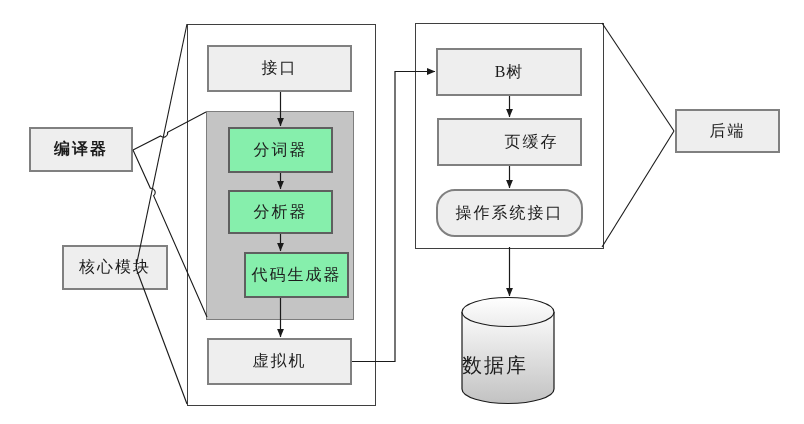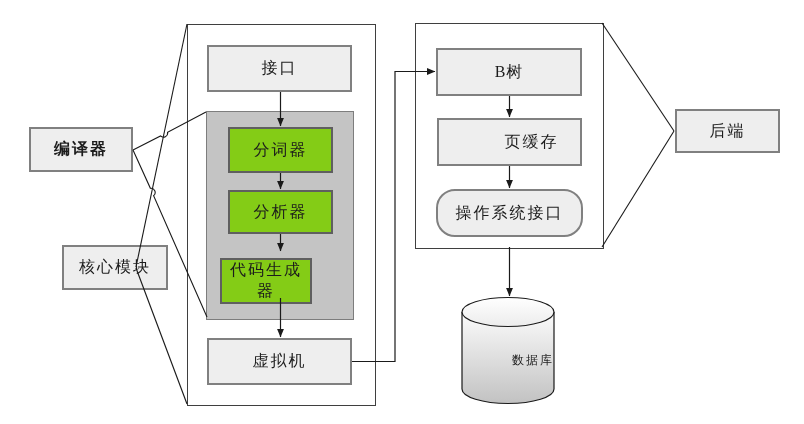--- a/index.html
+++ b/index.html
@@ -12,44 +12,44 @@
   }
   .group{
     position:absolute;background:#c4c4c4;border:1px solid #7d7d7d;z-index:2;
   }
   .box{
     position:absolute;display:flex;align-items:center;justify-content:center;
     box-sizing:border-box;z-index:3;font-size:16px;color:#1c1c1c;
     letter-spacing:2px;text-align:center;
   }
   .box-light{background:#eeeeee;border:2px solid #808080;}
-  .box-white{background:#84cc16;border:2px solid #5f5f5f;}
+  .box-white{background:#86efac;border:2px solid #5f5f5f;}
   .wires{position:absolute;left:0;top:0;z-index:4;pointer-events:none;}
   .cyl-label{
-    position:absolute;z-index:5;font-size:12px;color:#1c1c1c;letter-spacing:2px;
-    text-align:right;
+    position:absolute;z-index:5;font-size:20px;color:#1c1c1c;letter-spacing:2px;
+    text-align:left;
   }
 </style>
 </head>
 <body>
 
 <div class="canvas">
 
   <div class="container" style="left:187px;top:24px;width:187px;height:380px;"></div>
   <div class="container" style="left:415px;top:23px;width:187px;height:224px;"></div>
 
   <div class="group" style="left:206px;top:111px;width:146px;height:207px;"></div>
 
   <div class="box box-light" style="left:29px;top:127px;width:104px;height:45px;font-weight:bold;">编译器</div>
   <div class="box box-light" style="left:30px;top:245px;width:106px;height:45px;margin-left:32px;">核心模块</div>
 
   <div class="box box-light" style="left:207px;top:45px;width:145px;height:47px;">接口</div>
   <div class="box box-white" style="left:228px;top:127px;width:105px;height:46px;">分词器</div>
   <div class="box box-white" style="left:228px;top:190px;width:105px;height:44px;">分析器</div>
-  <div class="box box-white" style="left:220px;top:252px;width:92px;height:46px;margin-top:6px;">代码生成器</div>
+  <div class="box box-white" style="left:244px;top:252px;width:105px;height:46px;">代码生成器</div>
   <div class="box box-light" style="left:207px;top:338px;width:145px;height:47px;">虚拟机</div>
 
   <div class="box box-light" style="left:436px;top:48px;width:146px;height:48px;letter-spacing:1px;">B树</div>
   <div class="box box-light" style="left:437px;top:118px;width:145px;height:48px;padding-left:44px;">页缓存</div>
   <div class="box box-light" style="left:436px;top:189px;width:147px;height:48px;border-radius:19px;">操作系统接口</div>
 
   <div class="box box-light" style="left:675px;top:109px;width:105px;height:44px;">后端</div>
 
   <svg class="wires" width="804" height="424" viewBox="0 0 804 424">
     <defs>

